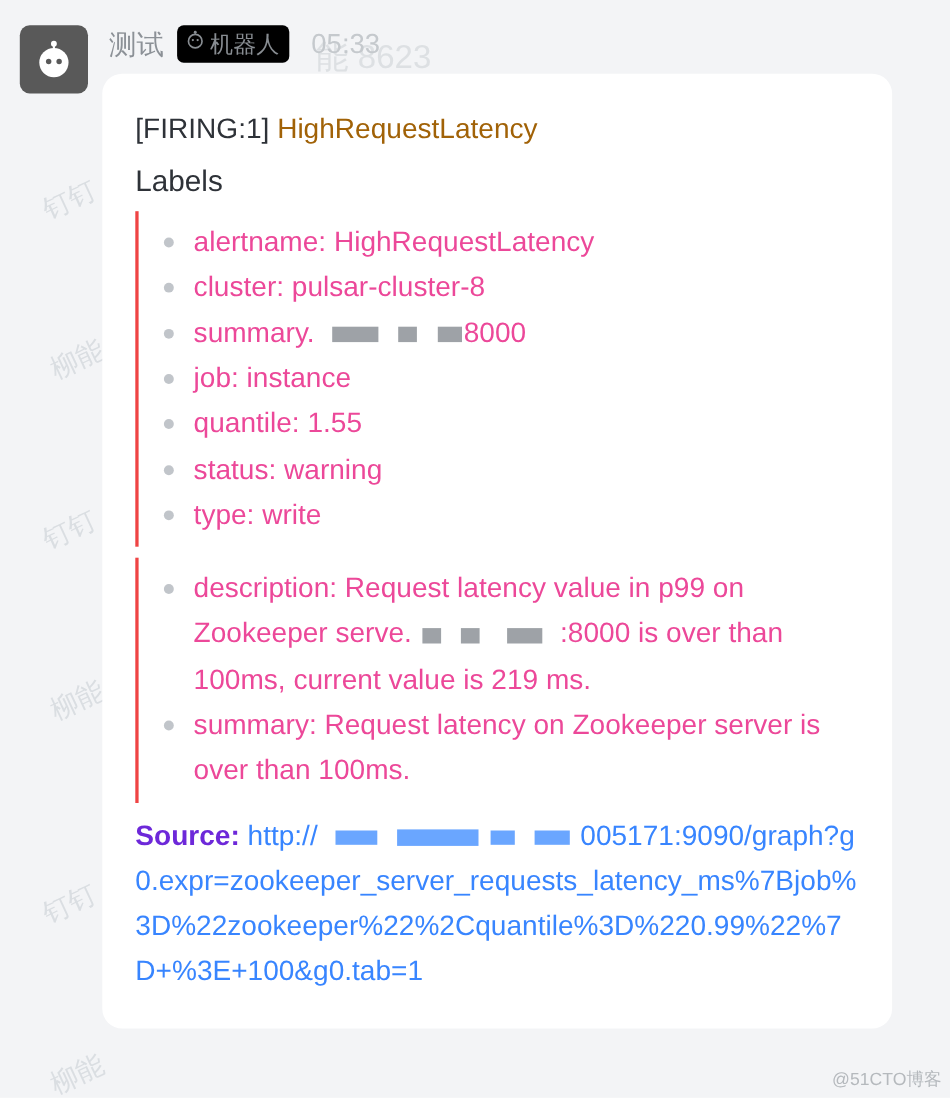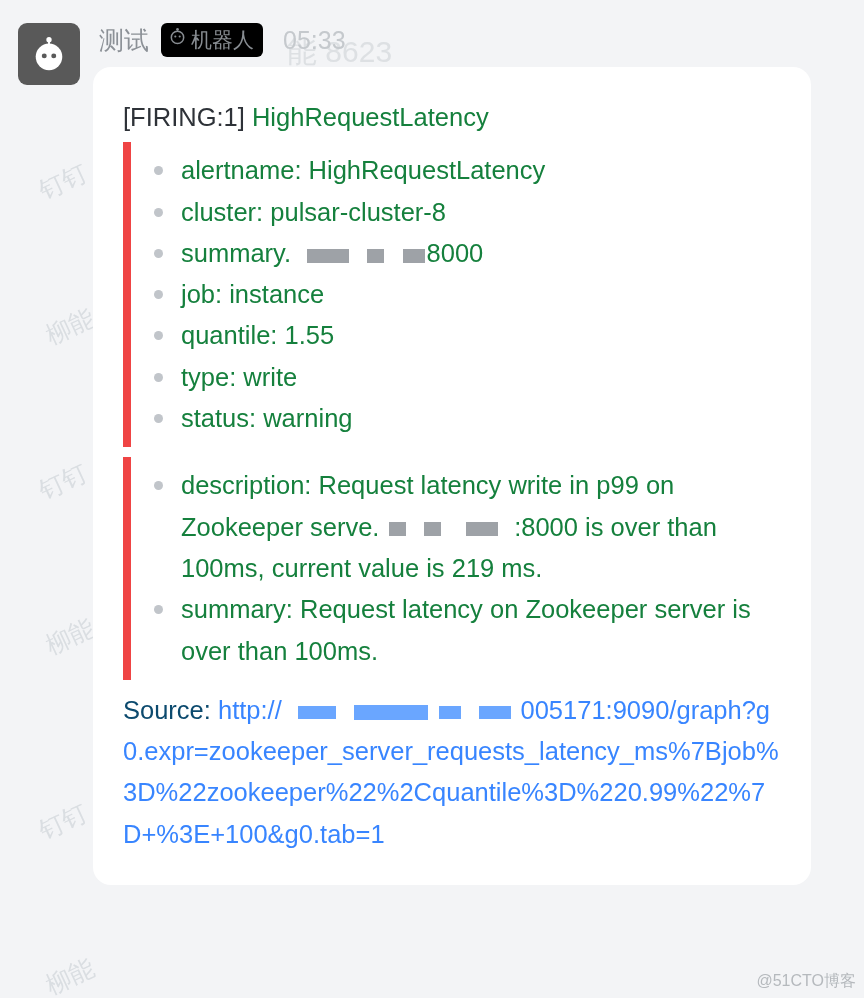--- a/index.html
+++ b/index.html
@@ -90,33 +90,33 @@
       background: #fff;
       border-radius: 18px;
       padding: 30px 30px 30px 30px;
       color: #5e6268;
       font-size: 25.5px;
       line-height: 1.62;
       position: relative;
     }
     .alert-title { margin-bottom: 4px; }
     .dark { color: #2e3238; font-weight: 500; }
-    .link { color: #15803d; }
+    .link { color: #a16207; }
     .section-heading {
       color: #2e3238;
       font-weight: 500;
       font-size: 27px;
       margin: 6px 0 4px 0;
     }
     ul.block {
       list-style: none;
       padding: 8px 0 8px 18px;
       margin: 0 0 10px 0;
-      border-left: 8px solid #ef4444;
-      color: #15803d;
+      border-left: 3px solid #ef4444;
+      color: #ec4899;
     }
     ul.block li {
       display: flex;
       align-items: flex-start;
       gap: 18px;
     }
     .bullet {
       width: 9px;
       height: 9px;
       background: #c1c5ca;
@@ -139,21 +139,21 @@
     .r3 { width: 22px; }
     .r4 { width: 17px; }
     .r5 { width: 17px; }
     .r6 { width: 32px; }
     .r7 { width: 38px; }
     .r8 { width: 74px; height:15px;}
     .r9 { width: 22px; }
     .r10 { width: 32px; }
     .source-line { margin-top: 6px; word-wrap: break-word; overflow-wrap: break-word; }
     .source-url { color: #3885ff; word-break: break-all;}
-    .partial-dark { color: #0c4a6e; font-weight:400;}
+    .partial-dark { color: #6d28d9; font-weight:700;}
   </style>
 </head>
 <body>
 
 <span class="watermark wm1">钉钉</span>
 <span class="watermark wm2">柳能</span>
 <span class="watermark wm3">钉钉</span>
 <span class="watermark wm4">柳能</span>
 <span class="watermark wm5">钉钉</span>
 <span class="watermark wm6">柳能</span>
@@ -184,20 +184,21 @@
         <span>机器人</span>
       </span>
       <span class="timestamp">05:33</span>
     </div>
 
     <div class="card">
       <div class="alert-title">
         <span class="dark">[FIRING:1] </span><span class="link">HighRequestLatency</span>
       </div>
 
+      <div class="section-heading">Labels</div>
       <ul class="block">
         <li>
             <span class="bullet"></span>
             <span class="li-body">alertname: HighRequestLatency</span>
           </li>
         <li>
             <span class="bullet"></span>
             <span class="li-body">cluster: pulsar-cluster-8</span>
           </li>
         <li>
@@ -207,32 +208,32 @@
         <li>
             <span class="bullet"></span>
             <span class="li-body">job: instance</span>
           </li>
         <li>
             <span class="bullet"></span>
             <span class="li-body">quantile: 1.55</span>
           </li>
         <li>
             <span class="bullet"></span>
+            <span class="li-body">status: warning</span>
+          </li>
+        <li>
+            <span class="bullet"></span>
             <span class="li-body">type: write</span>
           </li>
-        <li>
-            <span class="bullet"></span>
-            <span class="li-body">status: warning</span>
-          </li>
       </ul>
 
       <ul class="block">
         <li>
             <span class="bullet"></span>
-            <span class="li-body"><span>description: Request latency write in p99 on Zookeeper serve. </span><span class="redact r4"></span>&nbsp;&nbsp;<span class="redact r5"></span>&nbsp;&nbsp;&nbsp;<span class="redact r6"></span>&nbsp;&nbsp;<span>:8000 is over than 100ms, current value is 219 ms.</span></span>
+            <span class="li-body"><span>description: Request latency value in p99 on Zookeeper serve. </span><span class="redact r4"></span>&nbsp;&nbsp;<span class="redact r5"></span>&nbsp;&nbsp;&nbsp;<span class="redact r6"></span>&nbsp;&nbsp;<span>:8000 is over than 100ms, current value is 219 ms.</span></span>
           </li>
         <li>
             <span class="bullet"></span>
             <span class="li-body">summary: Request latency on Zookeeper server is over than 100ms.</span>
           </li>
       </ul>
 
       <div class="source-line">
         <span class="partial-dark">Source: </span><span class="source-url"><span>http://</span>&nbsp;&nbsp;<span class="redact redact-blue r7"></span>&nbsp;&nbsp;<span class="redact redact-blue r8"></span>&nbsp;<span class="redact redact-blue r9"></span>&nbsp;&nbsp;<span class="redact redact-blue r10"></span> <span>005171:9090/graph?g0.expr=zookeeper_server_requests_latency_ms%7Bjob%3D%22zookeeper%22%2Cquantile%3D%220.99%22%7D+%3E+100&amp;g0.tab=1</span></span>
       </div>

